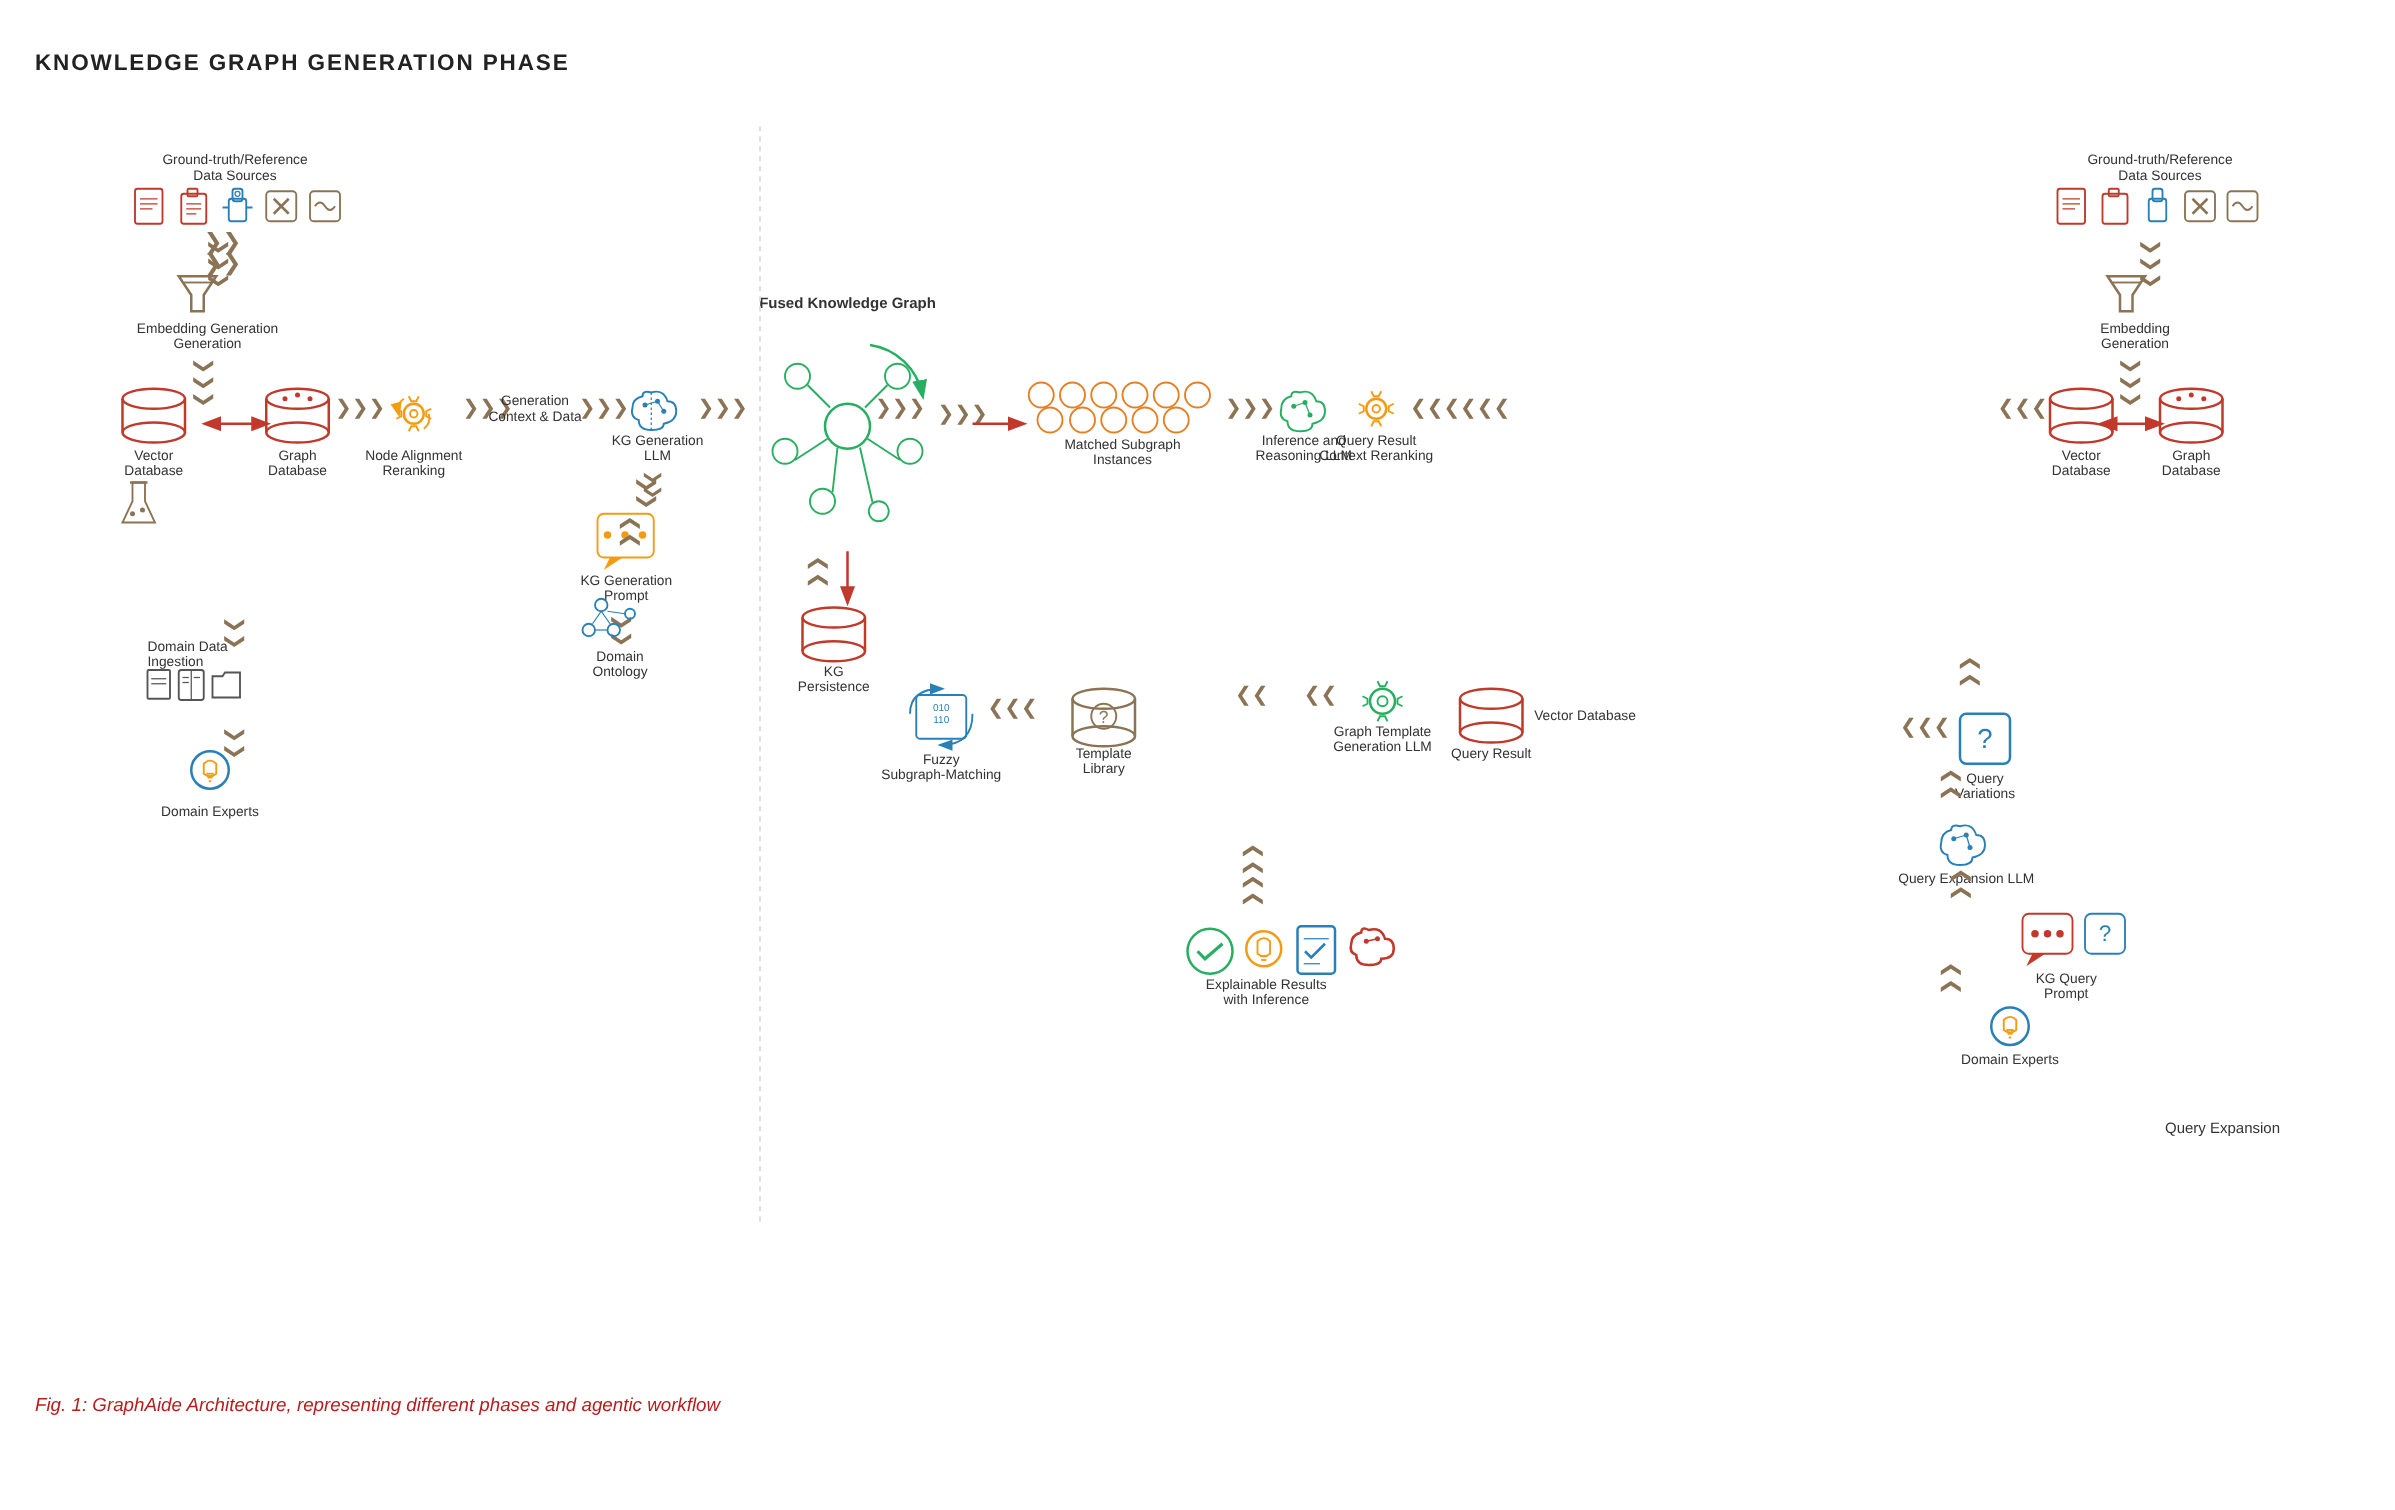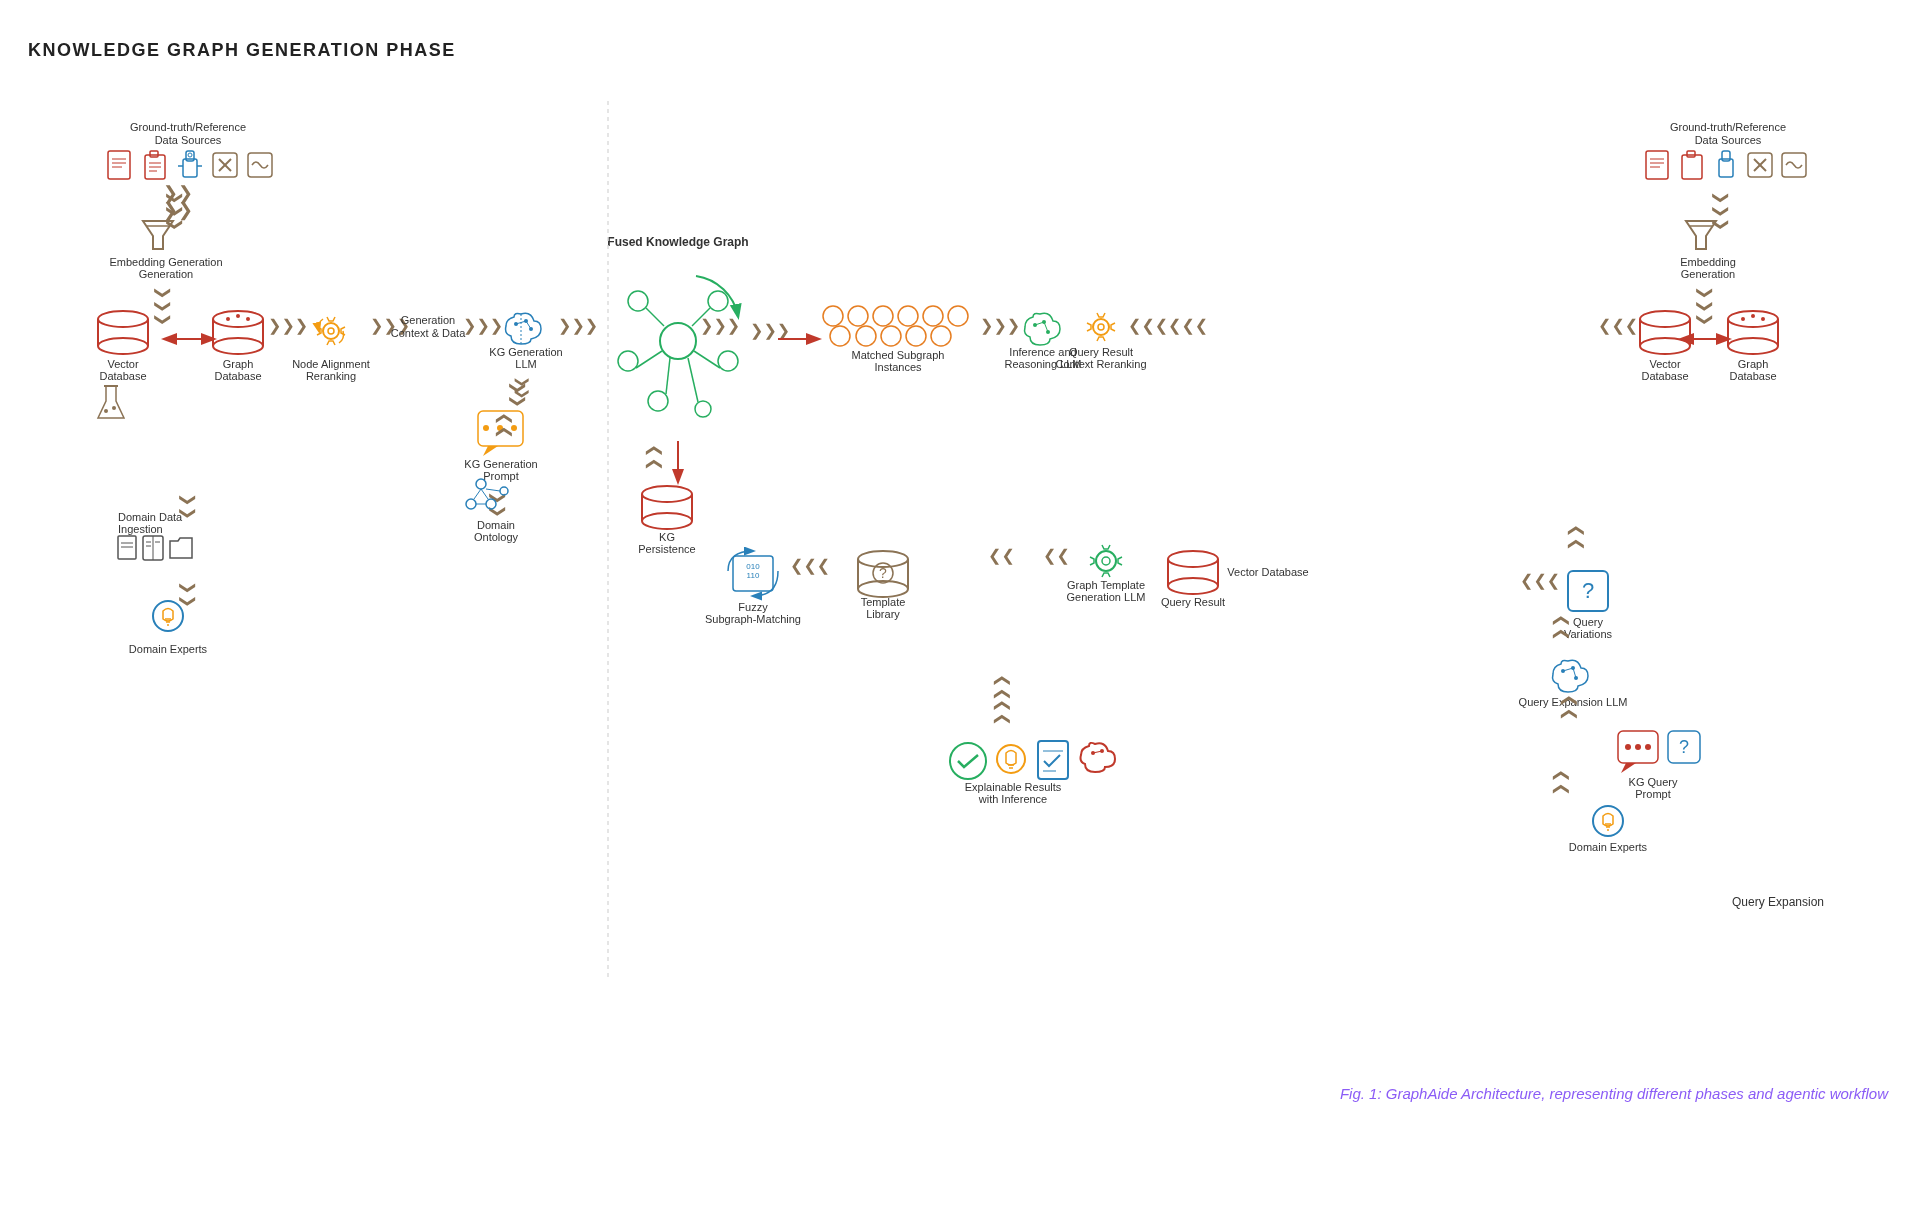--- a/index.html
+++ b/index.html
@@ -31,23 +31,24 @@
       font-weight: 900;
       letter-spacing: 1.5px;
       color: #222;
       text-transform: uppercase;
     }
 
     .phase-left { width: 600px; }
     .phase-right { width: 1260px; }
 
     .caption {
-      text-align: right;
+      text-align: left;
       font-size: 15px;
-      color: #8b5cf6;
+      color: #b91c1c;
+      margin-top: 30px;
       font-style: italic;
     }
 
   </style>
 </head>
 <body>
 
 <div class="main-container">
   
   <div class="phases-header">

